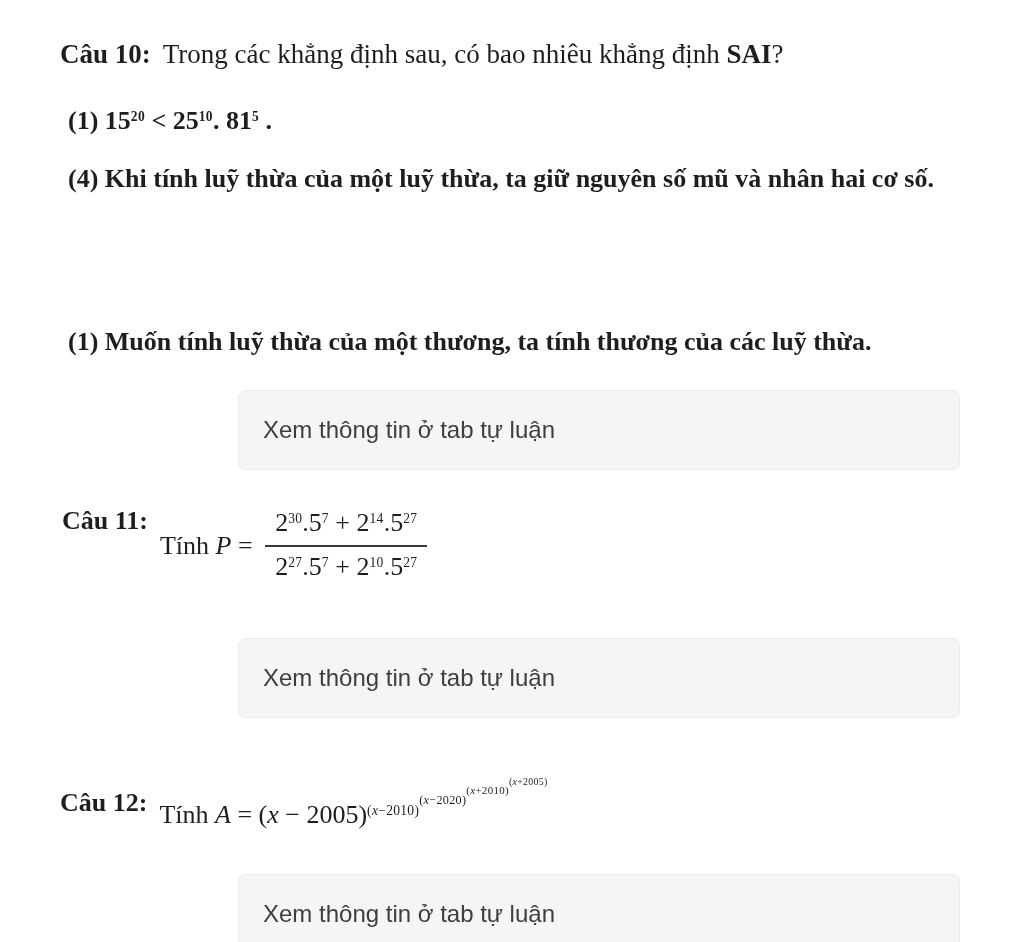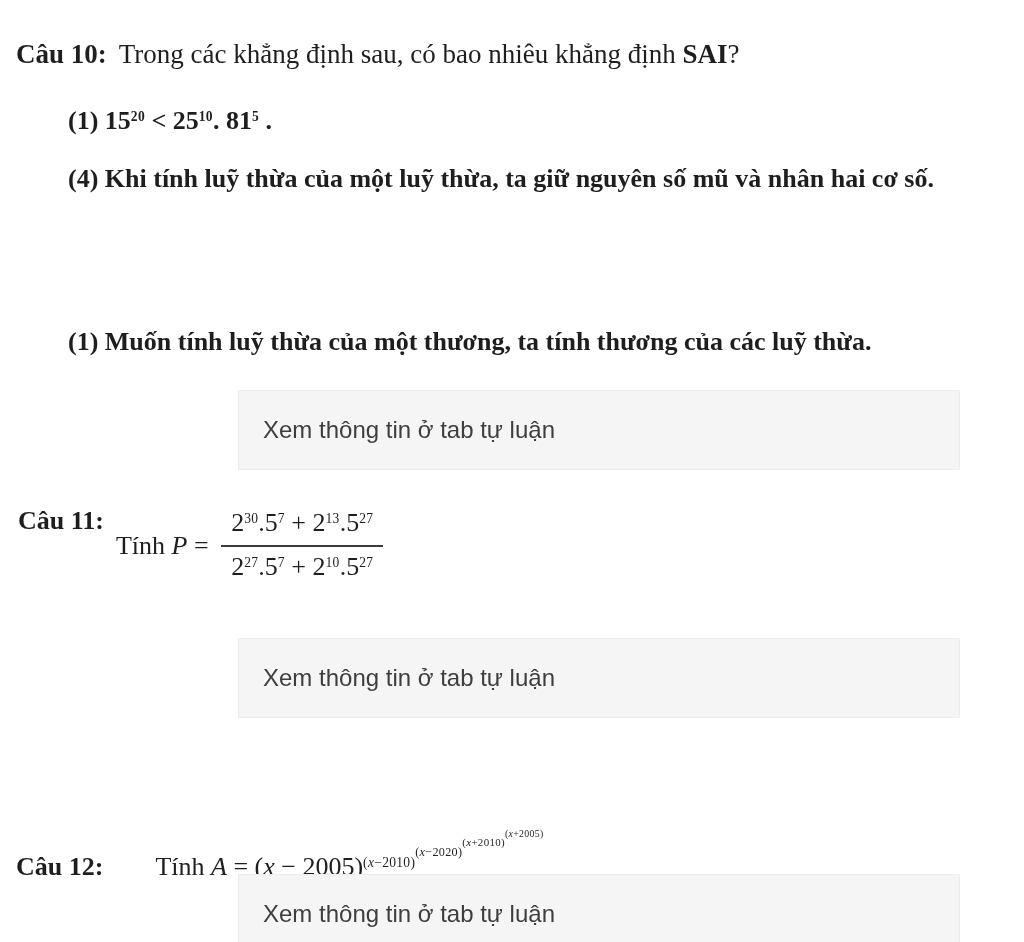--- a/index.html
+++ b/index.html
@@ -14,21 +14,21 @@
     color: #1e1e1e;
   }
 
   
   .heading {
     position: absolute;
     left: 16px; right: 10px; top: 38px;
     font-size: 27px;
     line-height: 1.25;
   }
-  .qlabel { font-weight: bold; margin-right: 12px; white-space: nowrap; }
+  .qlabel { font-weight: bold; margin-right: 12px; white-space: nowrap; margin-left: 44px; }
   .qtitle b { font-weight: bold; text-align: center; }
 
   .stmt {
     position: absolute;
     left: 14px; right: 10px;
     font-size: 26px;
     line-height: 33px;
     text-indent: 54px;
     font-weight: bold;
   }
@@ -37,21 +37,21 @@
   .s3 { top: 253px; }
   .s4 { top: 325px; }
 
   .qrow {
     position: absolute;
     display: flex;
     align-items: flex-start;
     font-size: 26px;
   }
   .c11 { left: 18px; top: 506px; }
-  .c12 { left: 16px; top: 828px; align-items: flex-end; gap: 40px; }
+  .c12 { left: 16px; top: 776px; align-items: center; }
   .math { font-size: 26px; }
   .suffix { margin-left: 44px; white-space: nowrap; }
 
   
   .m-sup {
     font-size: 0.52em;
     vertical-align: 0.62em;
     letter-spacing: 0.3px;
   }
   .m-sup .m-sup {
@@ -70,21 +70,21 @@
   i { font-style: italic; }
 
   
   .info-btn {
     position: absolute;
     left: 238px;
     width: 722px;
     height: 80px;
     background: #f5f5f6;
     border: 1px solid #ececee;
-    border-radius: 1px;
+    border-radius: 7px;
     display: flex;
     align-items: center;
     padding-left: 24px;
     font-family: "Liberation Sans", sans-serif;
     font-size: 24px;
     color: #3e3e3e;
     cursor: pointer;
   }
   .btn1 { top: 390px; }
   .btn2 { top: 638px; }
@@ -102,21 +102,21 @@
   <div class="stmt s1">(1) 15<span class="m-sup">20</span> &lt; 25<span class="m-sup">10</span>. 81<span class="m-sup">5</span> .</div>
   <div class="stmt s2">(4) Khi tính luỹ thừa của một luỹ thừa, ta giữ nguyên số mũ và nhân hai cơ số.</div>
   <div class="stmt s4">(1) Muốn tính luỹ thừa của một thương, ta tính thương của các luỹ thừa.</div>
 
   <div class="info-btn btn1">
     <span>Xem thông tin ở tab tự luận</span>
   </div>
 
   <div class="qrow c11">
     <span class="qlabel">Câu 11:</span>
-    <span class="math">Tính <i>P</i> = <span class="m-frac"><span class="m-num">2<span class="m-sup">30</span>.5<span class="m-sup">7</span> + 2<span class="m-sup">13</span>.5<span class="m-sup">27</span></span><span class="m-den">2<span class="m-sup">27</span>.5<span class="m-sup">7</span> + 2<span class="m-sup">10</span>.5<span class="m-sup">27</span></span></span></span>
+    <span class="math">Tính <i>P</i> = <span class="m-frac"><span class="m-num">2<span class="m-sup">30</span>.5<span class="m-sup">7</span> + 2<span class="m-sup">14</span>.5<span class="m-sup">27</span></span><span class="m-den">2<span class="m-sup">27</span>.5<span class="m-sup">7</span> + 2<span class="m-sup">10</span>.5<span class="m-sup">27</span></span></span></span>
   </div>
 
   <div class="info-btn btn2">
     <span>Xem thông tin ở tab tự luận</span>
   </div>
 
   <div class="qrow c12">
     <span class="qlabel">Câu 12:</span>
     <span class="math">Tính <i>A</i> = (<i>x</i> − 2005)<span class="m-sup">(<i>x</i>−2010)<span class="m-sup">(<i>x</i>−2020)<span class="m-sup">(<i>x</i>+2010)<span class="m-sup">(<i>x</i>+2005)</span></span></span></span></span>
   </div>

